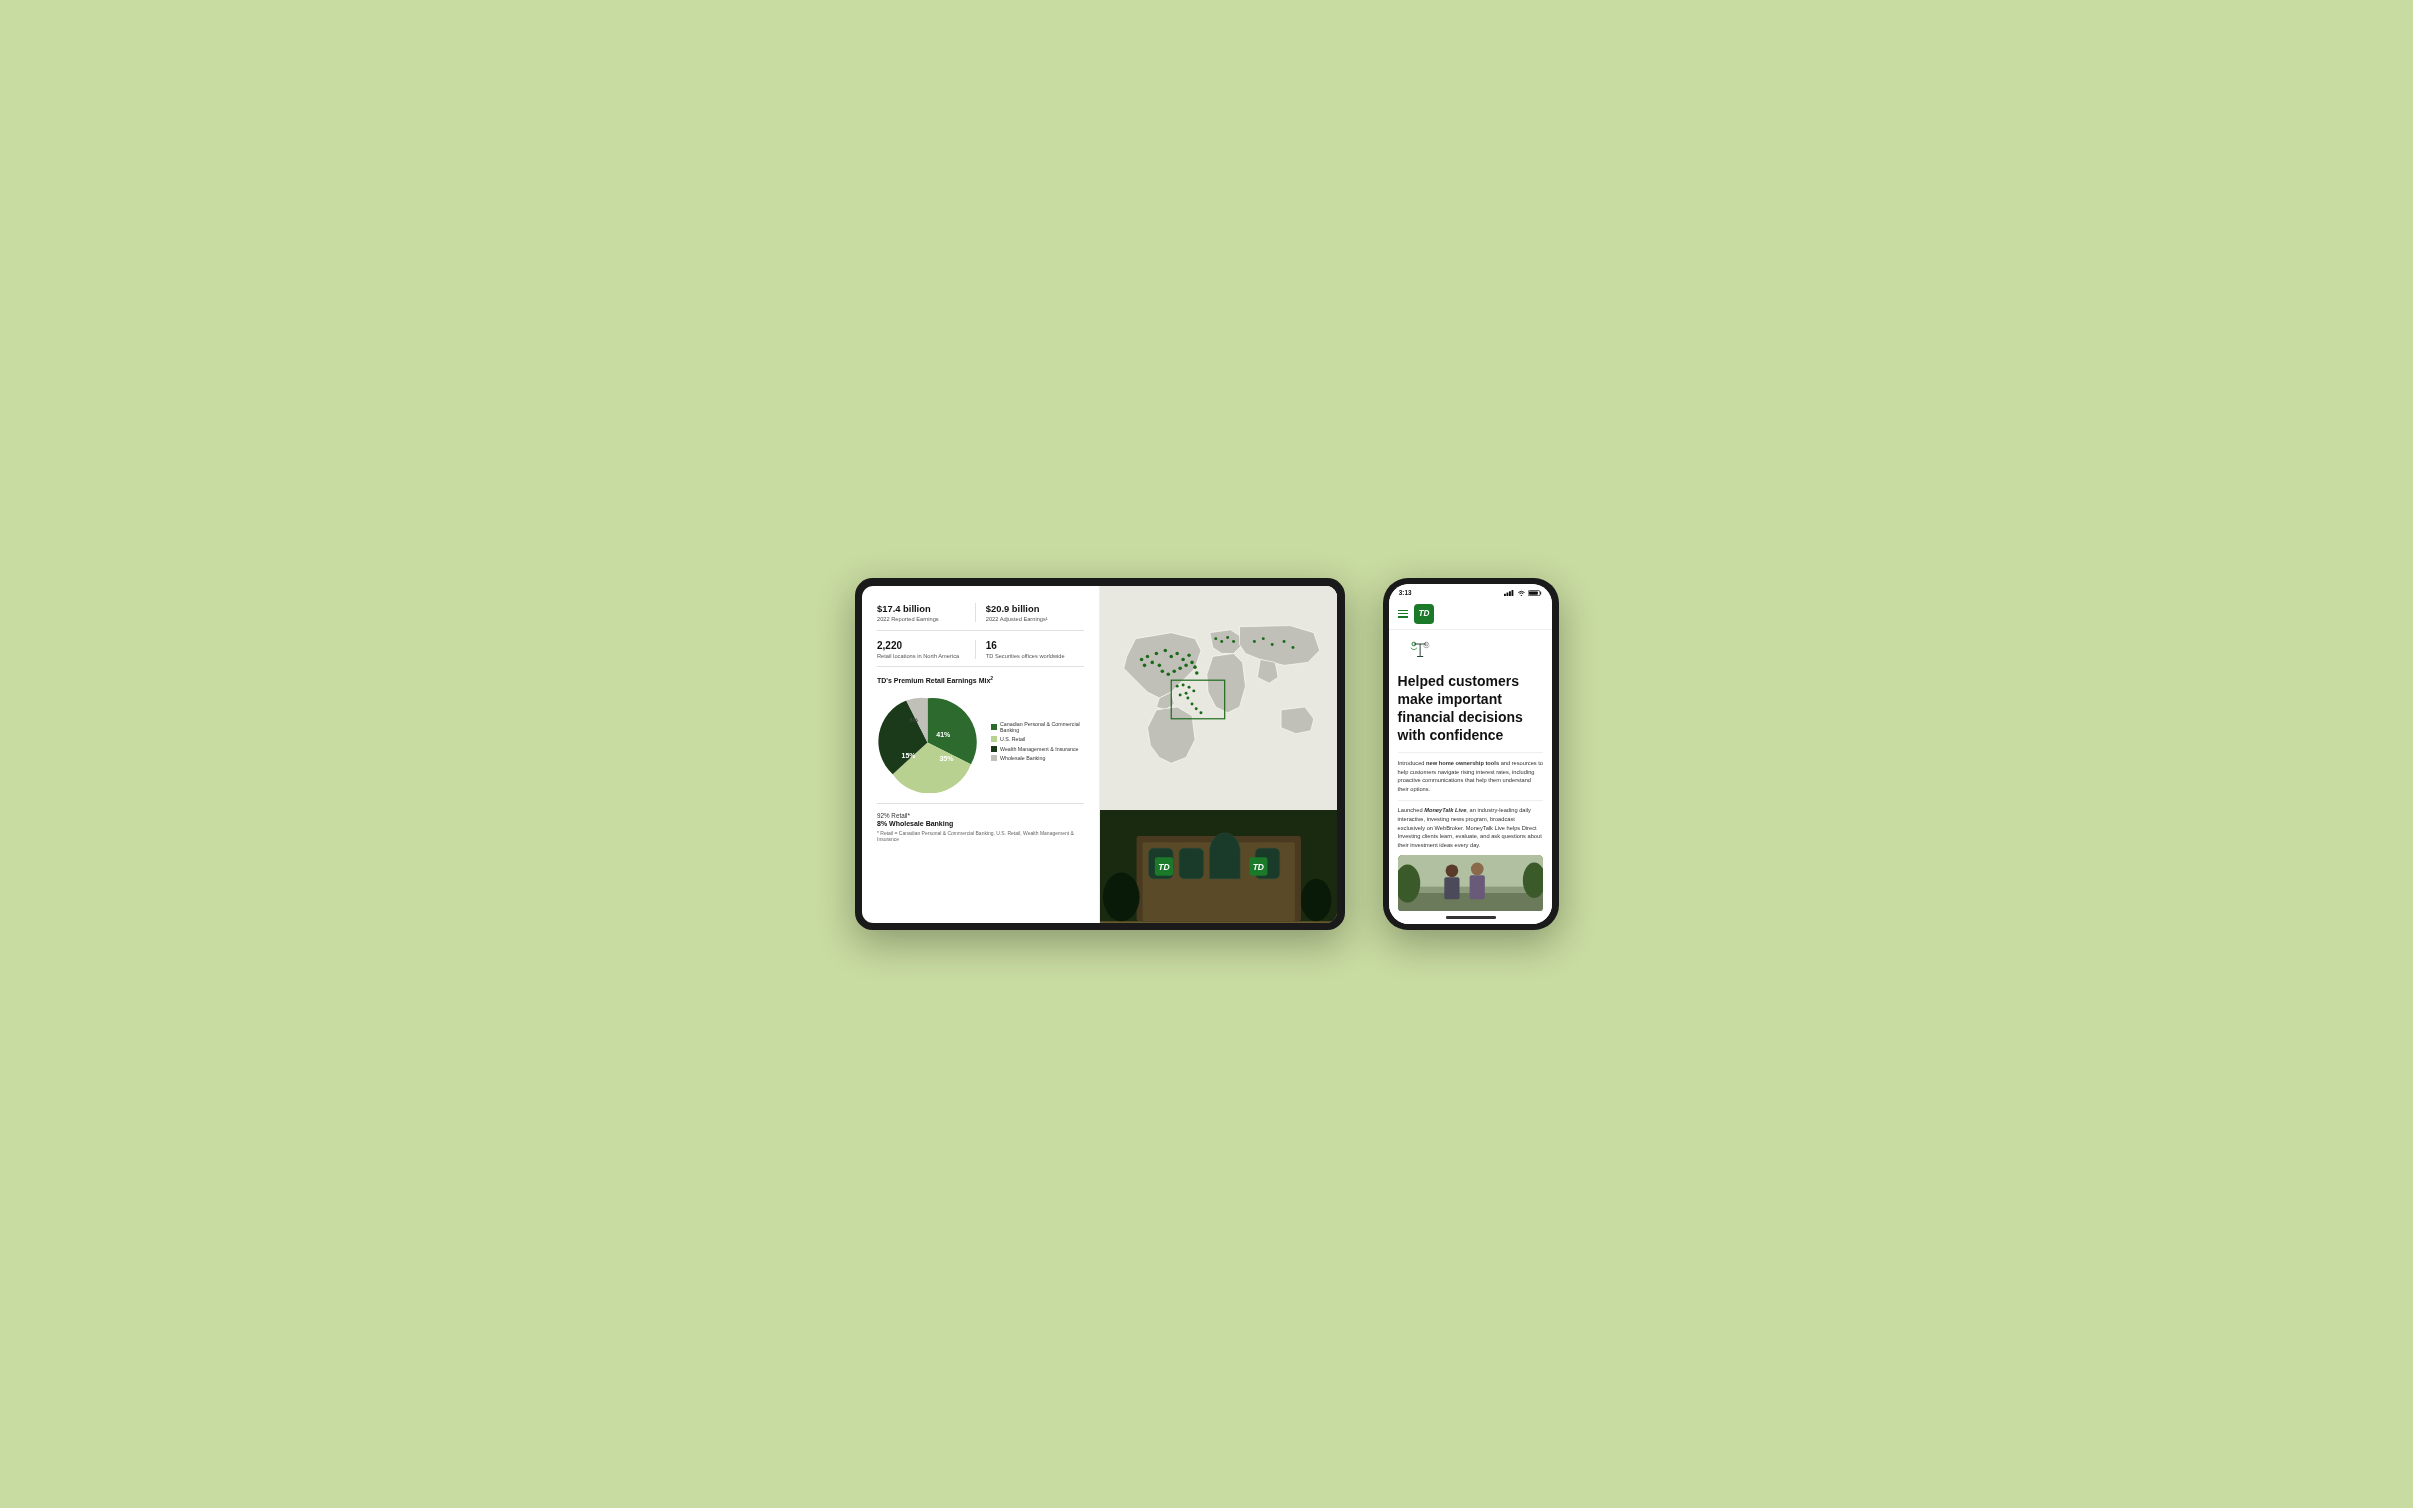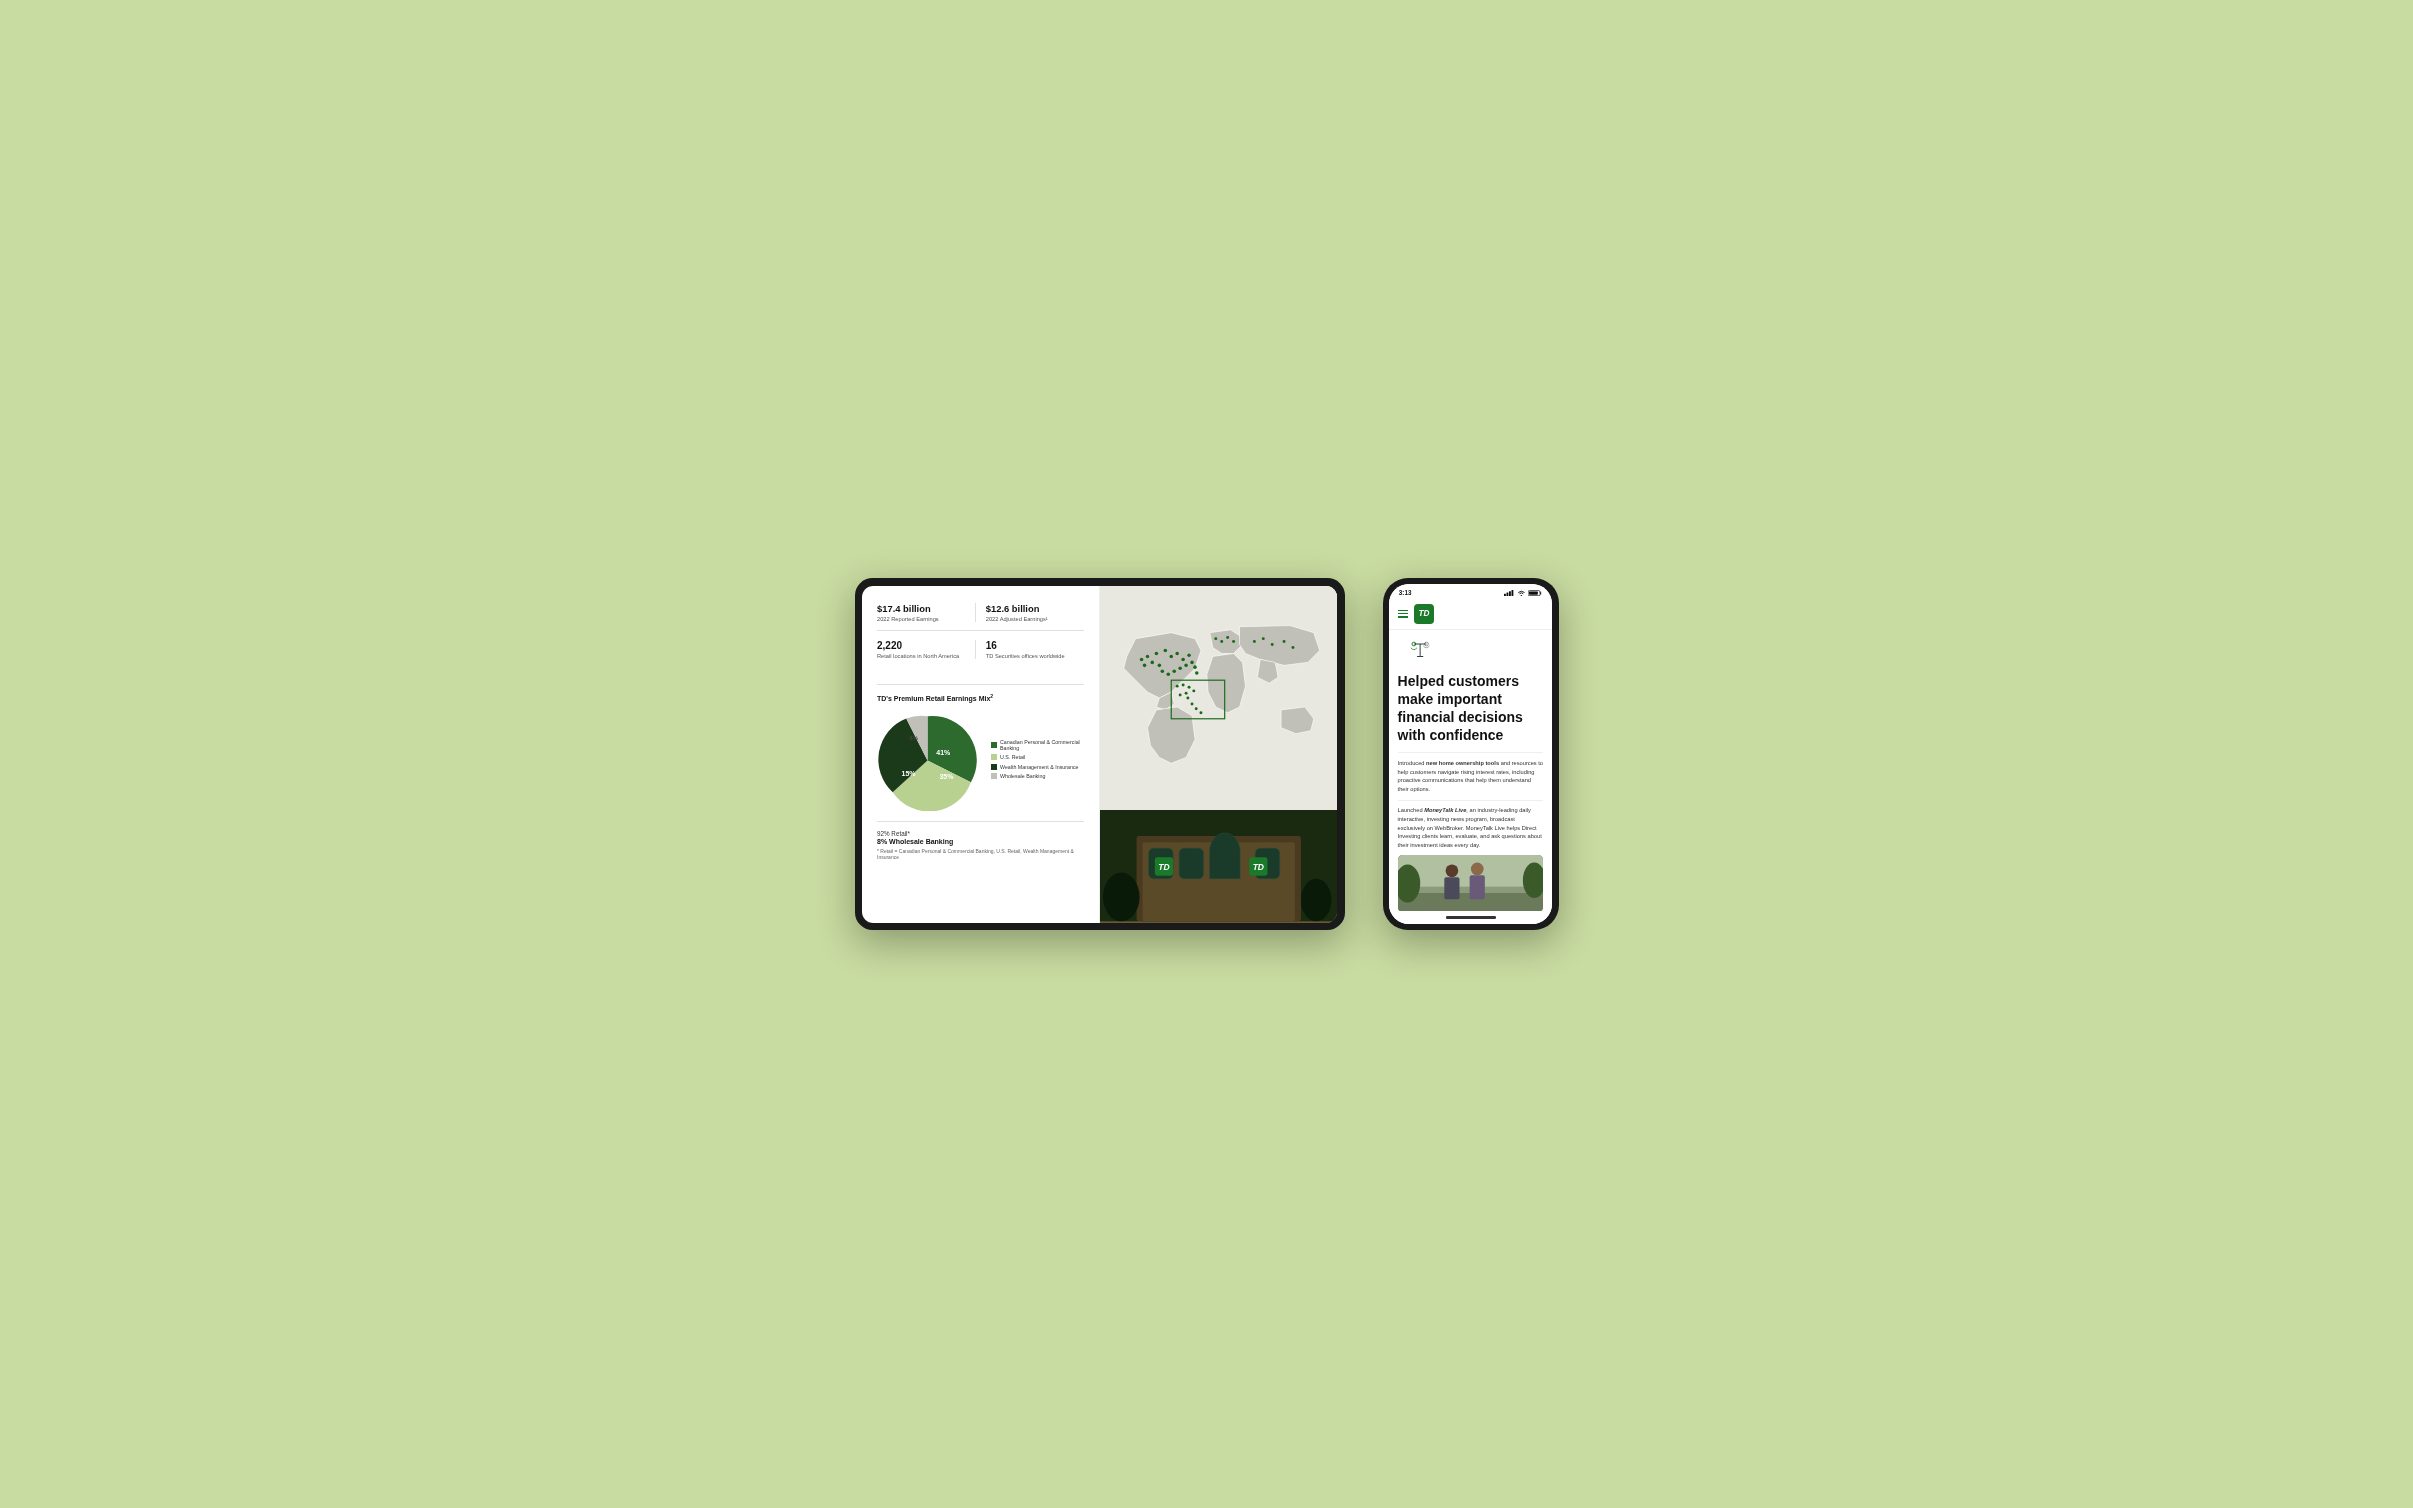--- a/index.html
+++ b/index.html
@@ -71,21 +71,21 @@
     .stat-label {
       font-size: 5.7px;
       color: #555;
       margin-top: 1.3px;
     }
 
     .stats-row2 {
       display: flex;
       gap: 0;
       border-bottom: 0.6px solid #e0e0e0;
-      padding-bottom: 25px;
+      padding-bottom: 7px;
       margin-bottom: 8.8px;
     }
     .stat2-item {
       flex: 1;
     }
     .stat2-item + .stat2-item {
       padding-left: 10px;
       border-left: 0.6px solid #e0e0e0;
     }
     .stat2-value {
@@ -334,21 +334,21 @@
     <div class="tablet-screen">
 
       <div class="tablet-left">
 
         <div class="stats-row">
           <div class="stat-item">
             <div class="stat-value">$17.4 billion</div>
             <div class="stat-label">2022 Reported Earnings</div>
           </div>
           <div class="stat-item">
-            <div class="stat-value">$12.6 billion</div>
+            <div class="stat-value">$20.9 billion</div>
             <div class="stat-label">2022 Adjusted Earnings¹</div>
           </div>
         </div>
 
         <div class="stats-row2">
           <div class="stat2-item">
             <div class="stat2-value">2,220</div>
             <div class="stat2-label">Retail locations in North America</div>
           </div>
           <div class="stat2-item">

